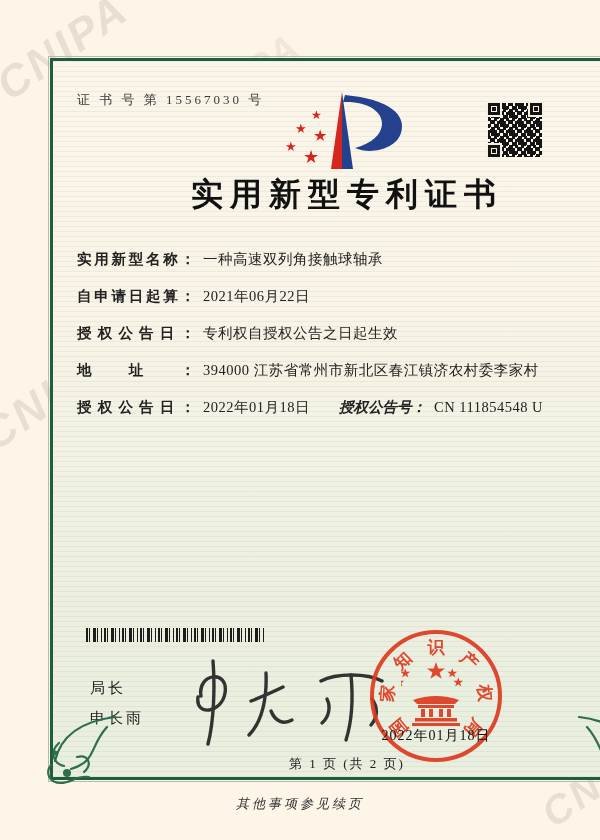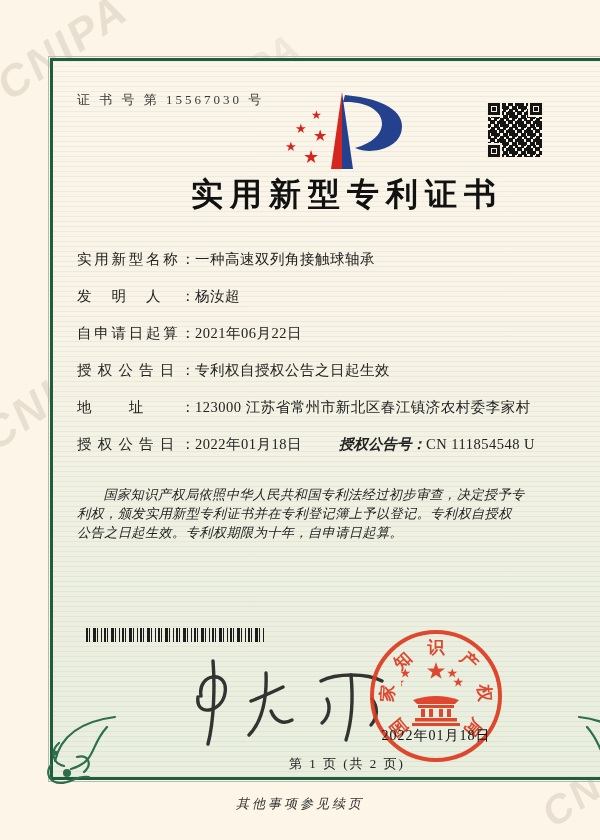--- a/index.html
+++ b/index.html
@@ -37,22 +37,22 @@
   .qr .finder{position:absolute;width:12px;height:12px;border:3px solid #141414;background:#f6efe2;box-shadow:0 0 0 2px #f6efe2;box-sizing:border-box;}
   .qr .finder::after{content:"";position:absolute;left:1px;top:1px;width:4px;height:4px;background:#141414;}
   .qr .f-tl{left:0;top:0;} .qr .f-tr{right:0;top:0;} .qr .f-bl{left:0;bottom:0;}
   .title{
     position:absolute;left:0;top:112px;width:100%;text-align:center;
     font-size:32px;font-weight:bold;letter-spacing:7px;color:#111;
   }
   
   .fields{position:absolute;left:24px;top:180px;width:446px;}
   .row{height:37px;line-height:37px;font-size:14.5px;white-space:nowrap;}
-  .lbl{display:inline-block;width:118px;text-align:justify;text-align-last:justify;font-weight:400;vertical-align:top;}
-  .val{margin-left:0;letter-spacing:0.5px;}
+  .lbl{display:inline-block;width:118px;text-align:justify;text-align-last:justify;font-weight:700;vertical-align:top;}
+  .val{margin-left:8px;letter-spacing:0.5px;}
   .grant{position:relative;}
   .grant .pair2{position:absolute;left:262px;top:0;}
   .grant .lbl2{font-weight:600;font-style:italic;}
   
   .paras{
     position:absolute;left:24px;top:424px;width:448px;
     font-size:13.2px;line-height:19.2px;font-style:italic;color:#1d1d1d;
   }
   .paras p{margin:0;text-indent:2em;letter-spacing:0.4px;}
   
@@ -129,45 +129,45 @@
     <div class="finder f-bl"></div>
   </div>
 
   <div class="title">实用新型专利证书</div>
 
   <div class="fields">
     <div class="row">
       <span class="lbl">实用新型名称：</span><span class="val">一种高速双列角接触球轴承</span>
     </div>
     <div class="row">
-      <span class="lbl">发明人：</span><span class="val">杨汝超</span>
-    </div>
-    <div class="row">
       <span class="lbl">自申请日起算：</span><span class="val">2021年06月22日</span>
     </div>
     <div class="row">
       <span class="lbl">授权公告日：</span><span class="val">专利权自授权公告之日起生效</span>
     </div>
     <div class="row">
-      <span class="lbl">地址：</span><span class="val">123000 江苏省常州市新北区春江镇济农村委李家村</span>
+      <span class="lbl">地址：</span><span class="val">394000 江苏省常州市新北区春江镇济农村委李家村</span>
     </div>
     <div class="row grant">
       <span class="lbl">授权公告日：</span><span class="val">2022年01月18日</span>
       <span class="pair2">
         <span class="lbl2">授权公告号：</span><span class="val">CN 111854548 U</span>
       </span>
     </div>
   </div>
 
   <div class="paras">
-    <p>国家知识产权局依照中华人民共和国专利法经过初步审查，决定授予专利权，颁发实用新型专利证书并在专利登记簿上予以登记。专利权自授权公告之日起生效。专利权期限为十年，自申请日起算。</p>
   </div>
 
   <div class="barcode"></div>
 
+  <div class="director">
+    <div>局长</div>
+    <div>申长雨</div>
+  </div>
 
   <div class="signature">
     <svg width="230" height="100" viewBox="0 0 230 100" fill="none" stroke="#1a1a1a" stroke-width="3.4" stroke-linecap="round" stroke-linejoin="round" opacity="0.88">
       <path d="M30,45 C26,22 58,18 54,42 C51,62 24,66 27,46"></path>
       <path d="M42,10 C44,35 43,70 37,93"></path>
       <path d="M95,22 C96,45 92,70 78,84"></path>
       <path d="M80,50 C95,44 104,40 112,36"></path>
       <path d="M100,60 C104,70 112,74 121,69"></path>
       <path d="M150,30 C165,22 196,22 211,30"></path>
       <path d="M180,24 C182,45 181,70 175,89"></path>

